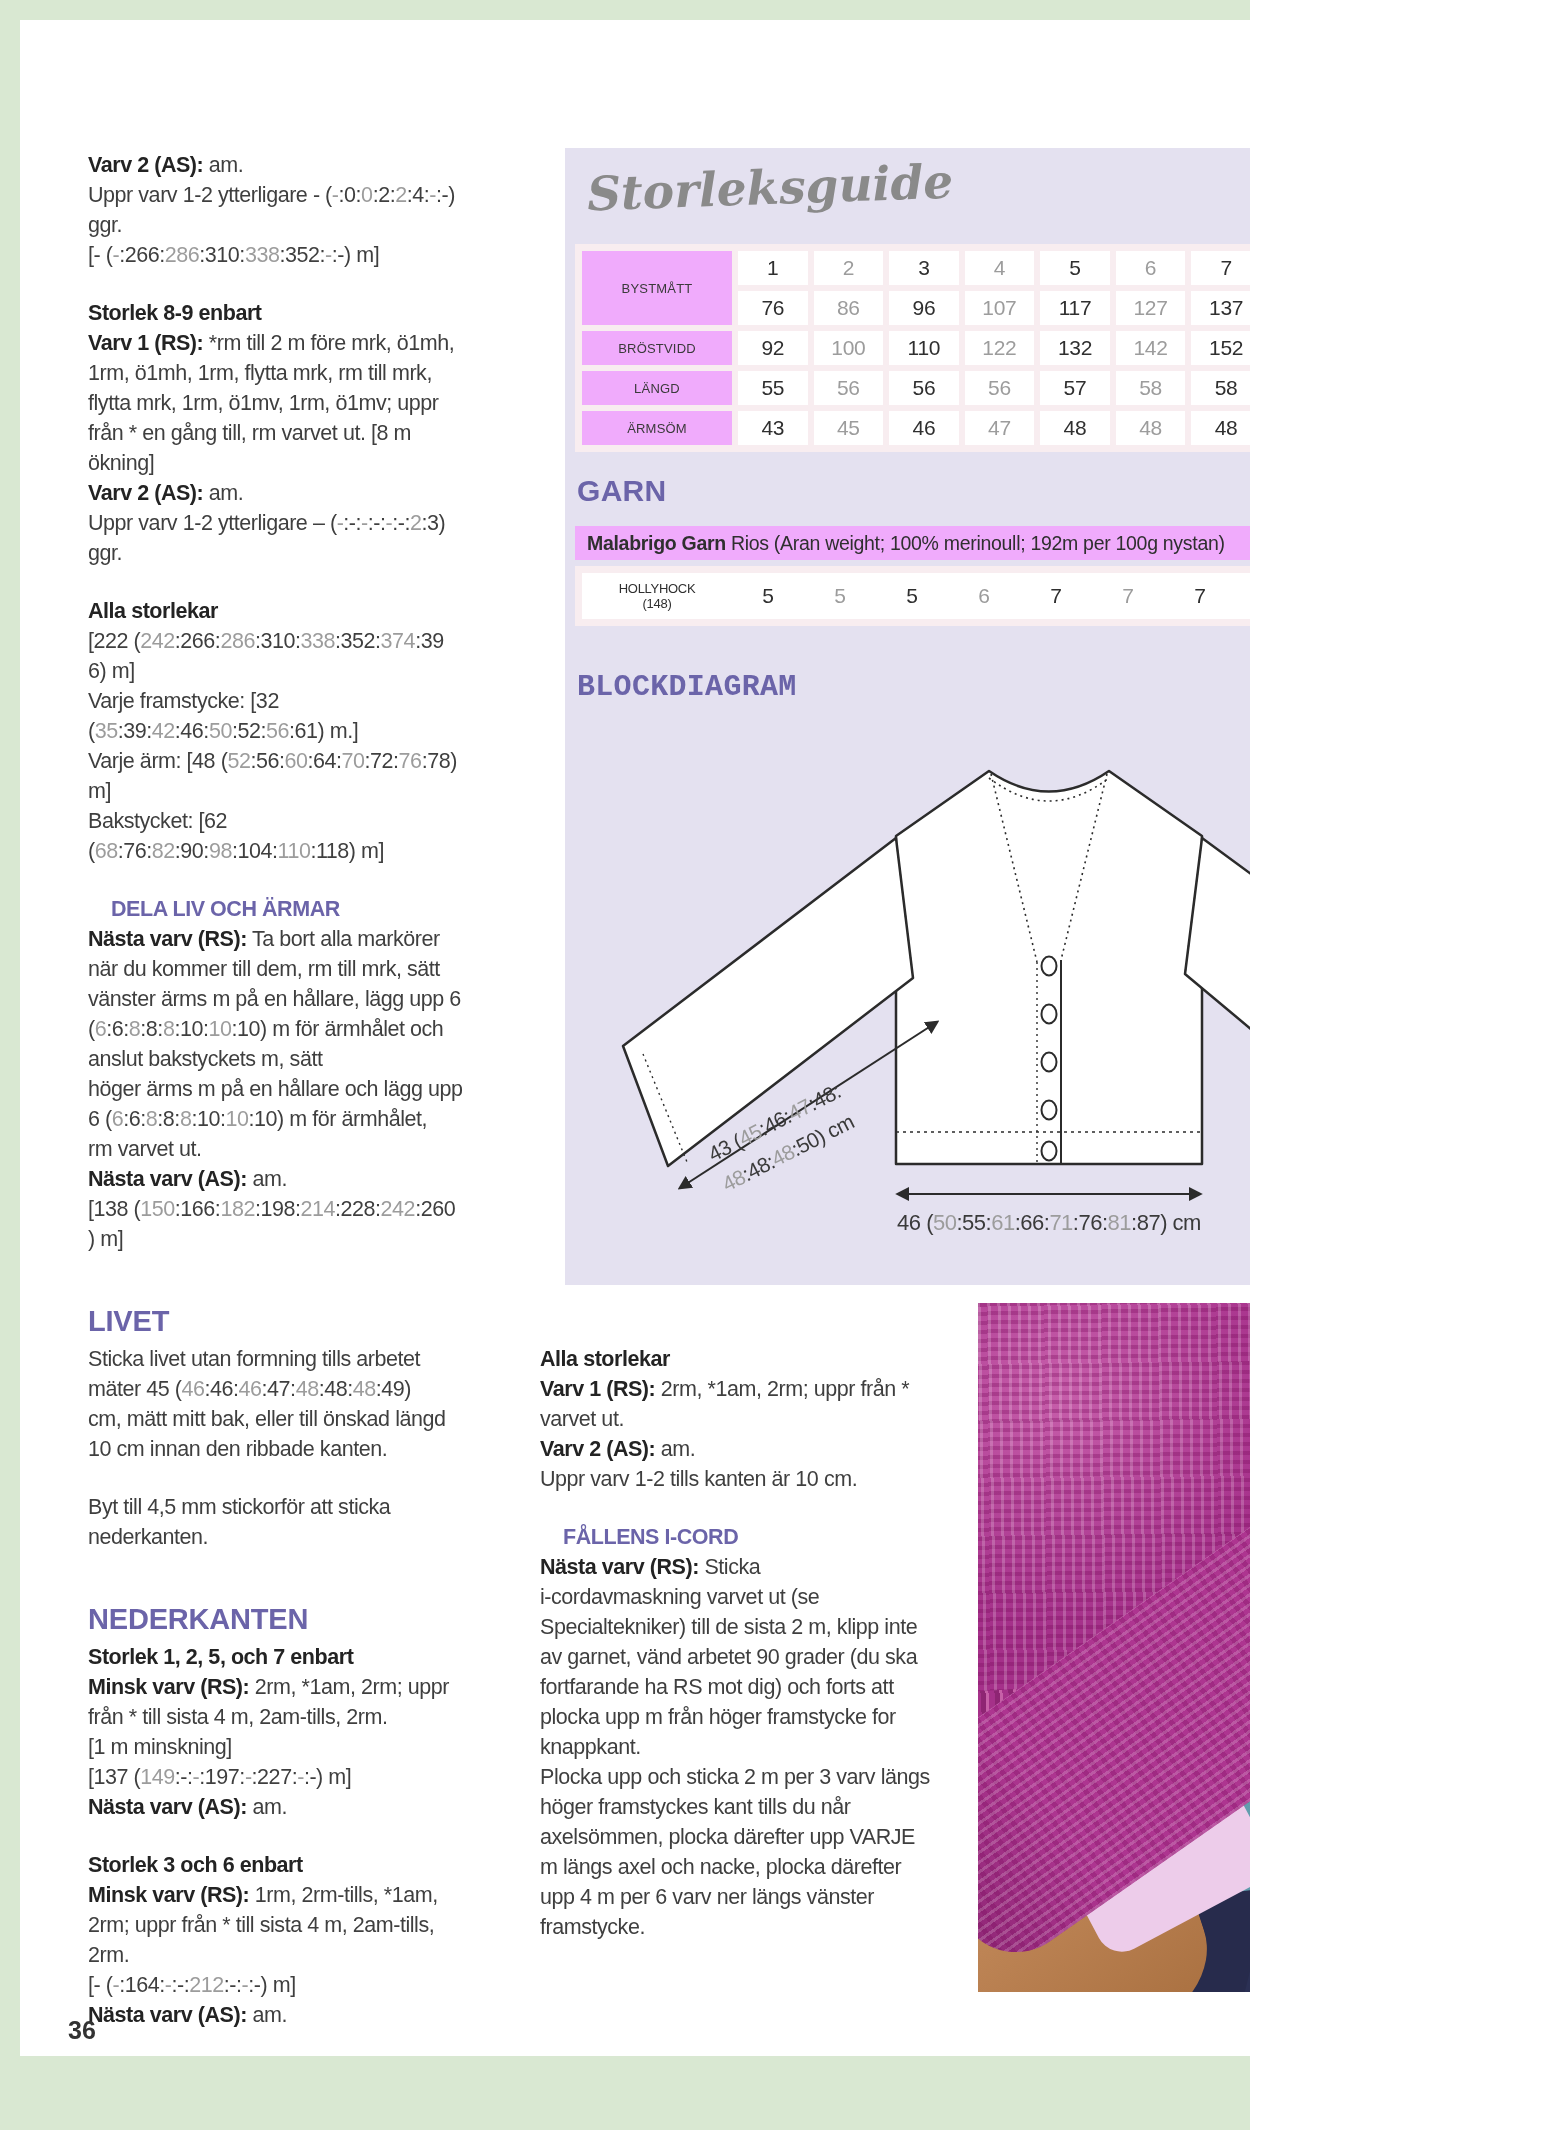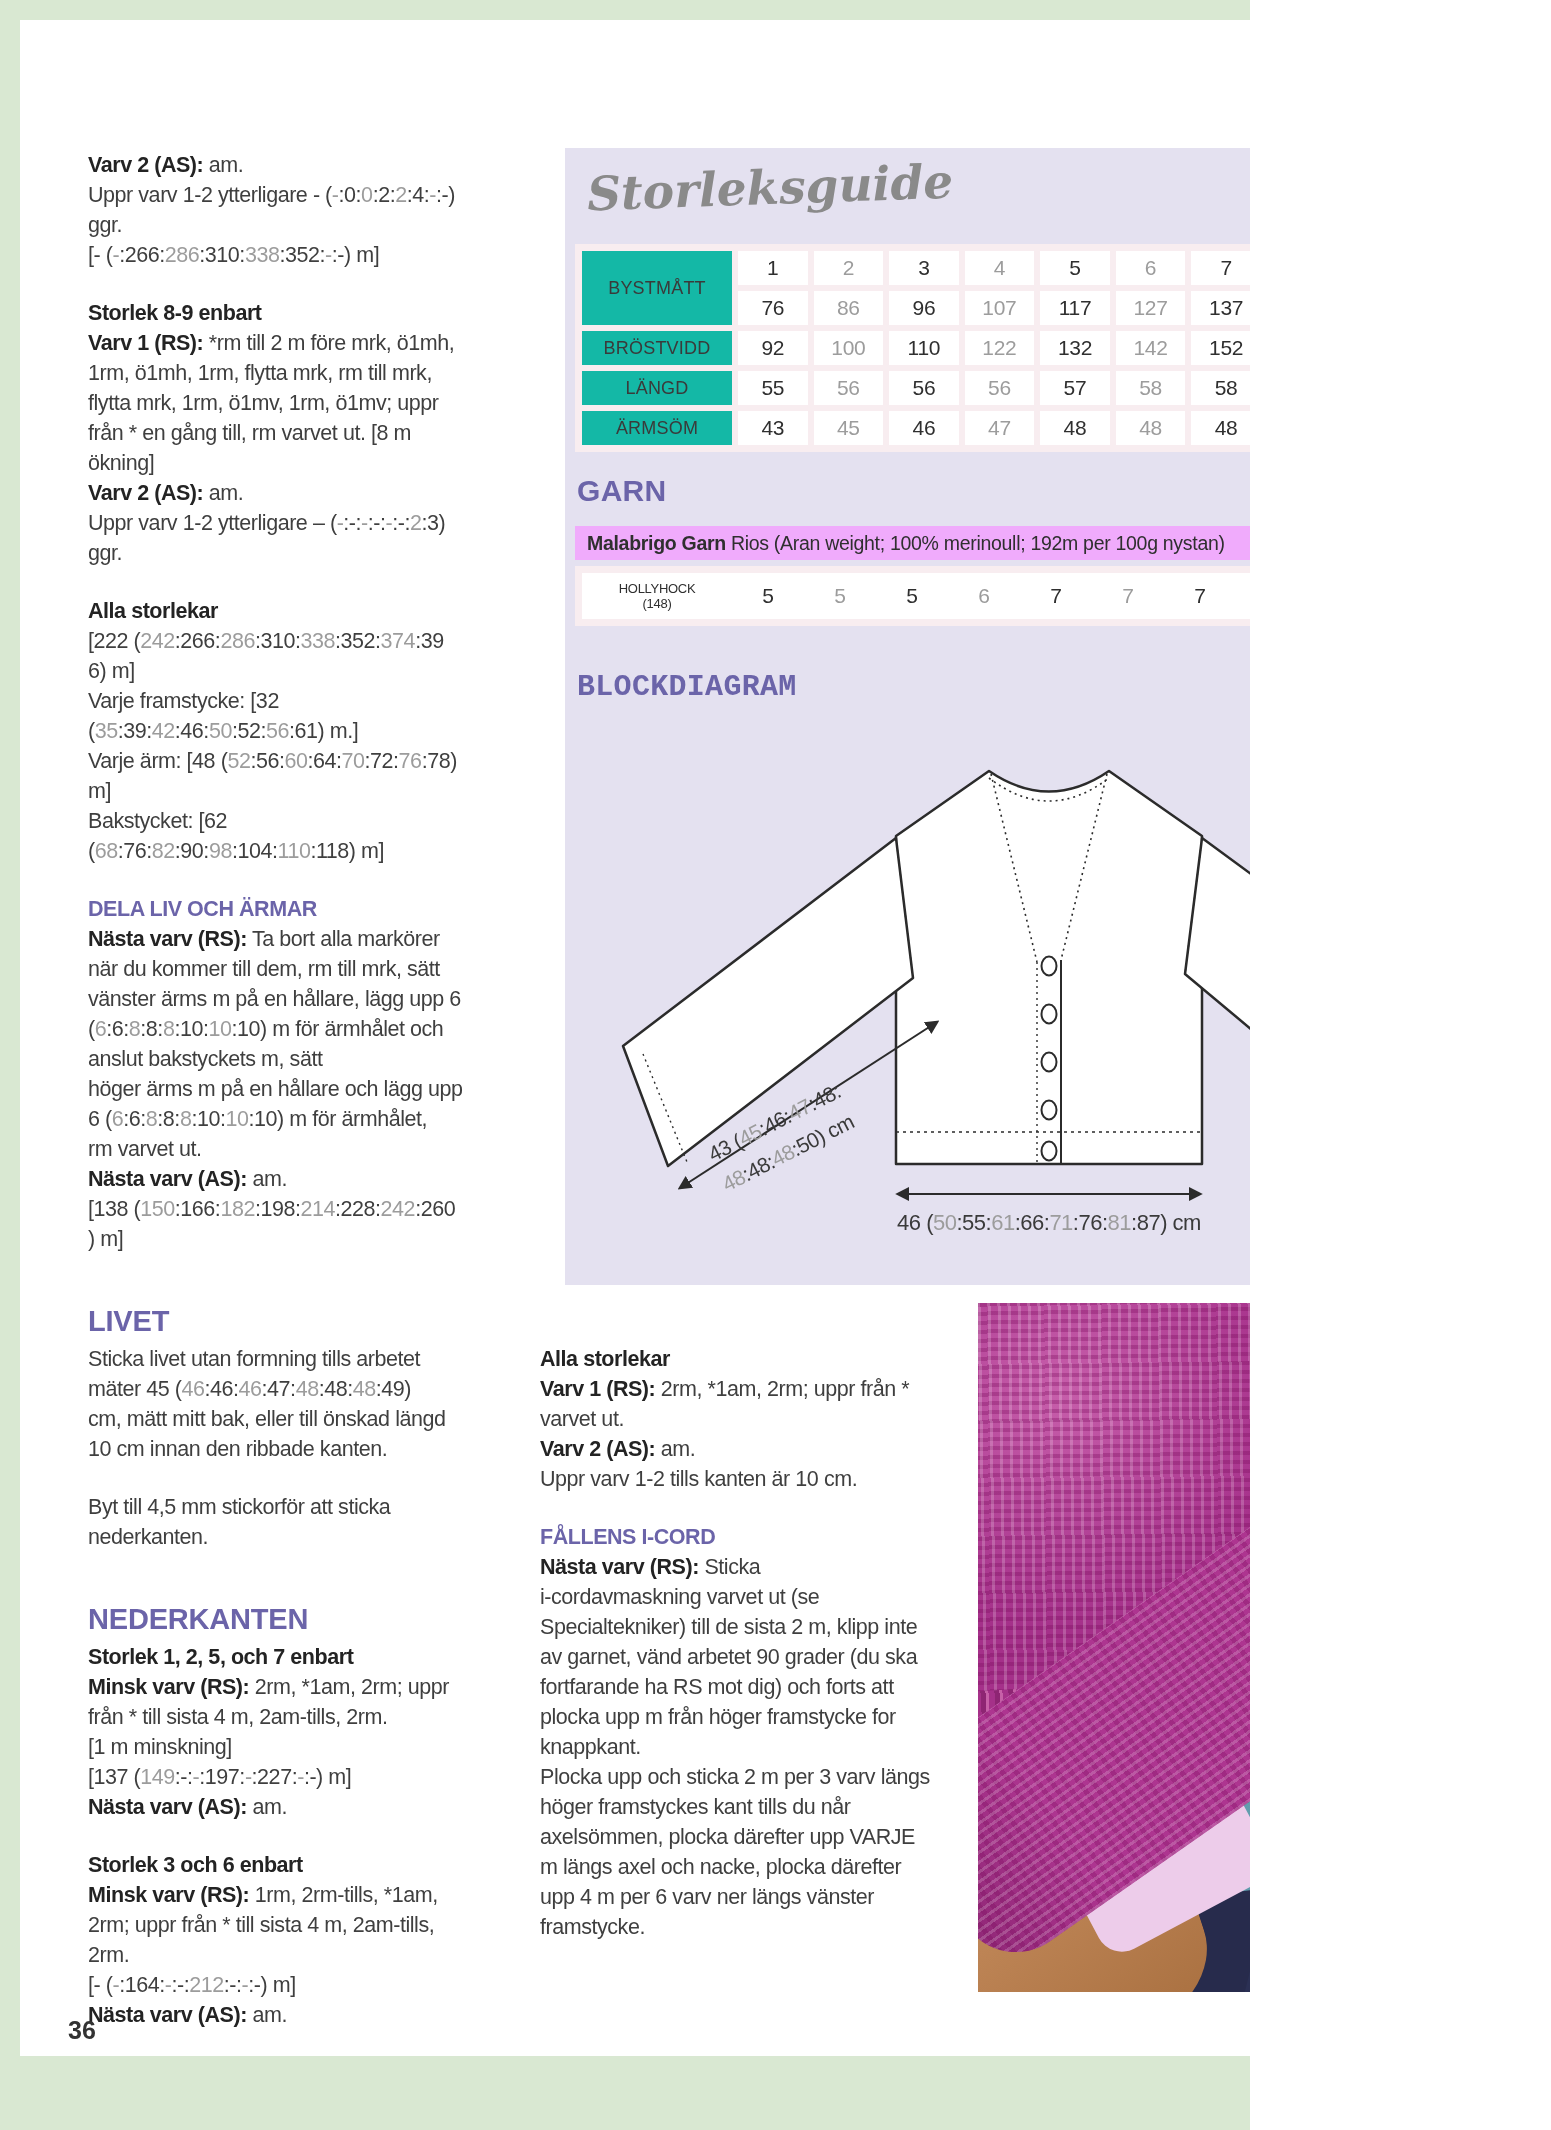--- a/index.html
+++ b/index.html
@@ -13,37 +13,37 @@
   .frame.bottom{left:0;top:2056px;width:1551px;height:74px;}
 
   
   .col{position:absolute;white-space:nowrap;}
   .col-left{left:88px;top:150px;width:440px;}
   .col-mid{left:540px;top:1344px;width:440px;}
   .ln{height:30px;line-height:30px;font-size:21.5px;letter-spacing:-0.45px;color:#3f3f3f;}
   .ln .b{font-weight:bold;color:#232323;}
   .ln .m{color:#9c9c9c;}
   .ln-gap{height:28px;}
-  .ln-sub{font-weight:bold;color:#6b64a9;}
+  .ln-sub{font-weight:bold;color:#6b64a9;margin-left:23px;}
   .ln-h1{height:46px;line-height:46px;font-size:29px;font-weight:800;color:#6b64a9;letter-spacing:-0.2px;margin-top:16px;}
 
   
   .panel{position:absolute;left:565px;top:148px;width:933px;height:1137px;background:#e4e1f0;}
   .script-title{position:absolute;left:22px;top:12px;font-family:"DejaVu Serif",serif;
     font-style:italic;font-weight:bold;font-size:47px;color:#8a8a8a;transform:rotate(-2deg);}
   .size-table{position:absolute;left:10px;top:96px;width:912px;display:grid;
     grid-template-columns:150px repeat(9,1fr) 62px;grid-auto-rows:34px;gap:6px;
     background:#f8edf0;padding:7px;box-sizing:border-box;}
   .yarn-table{position:absolute;left:10px;top:418px;width:912px;display:grid;
     grid-template-columns:150px repeat(9,1fr) 100px;grid-auto-rows:46px;
     background:#f8edf0;padding:7px;box-sizing:border-box;}
   .cell{background:#ffffff;display:flex;flex-direction:column;align-items:center;justify-content:center;
     font-size:21px;color:#2f2f2f;letter-spacing:-0.3px;}
   .cell.m{color:#9c9c9c;}
-  .cell.lbl{background:#14b8a6;font-size:18px;color:#3a3a3a;letter-spacing:0.2px;}
+  .cell.lbl{background:#f0abfc;font-size:13px;color:#3a3a3a;letter-spacing:0.2px;}
   .cell.span2{grid-row:1/3;}
   .cell.unit{font-size:14.5px;}
   .cell .l2{font-size:13px;line-height:15px;text-align:center;}
   .garn-h,.block-h{position:absolute;left:12px;font-size:30px;font-weight:800;color:#6b64a9;letter-spacing:0.3px;}
   .garn-h{top:326px;}
   .block-h{top:522px;font-family:Liberation Mono, monospace;}
   .yarn-bar{position:absolute;left:10px;top:378px;width:912px;height:34px;background:#f0abfc;
     box-sizing:border-box;padding-left:12px;font-size:19.5px;line-height:34px;color:#2f2f2f;letter-spacing:-0.3px;}
   .yarn-bar .b{font-weight:bold;}
   .diagram-svg{position:absolute;left:0;top:566px;}

